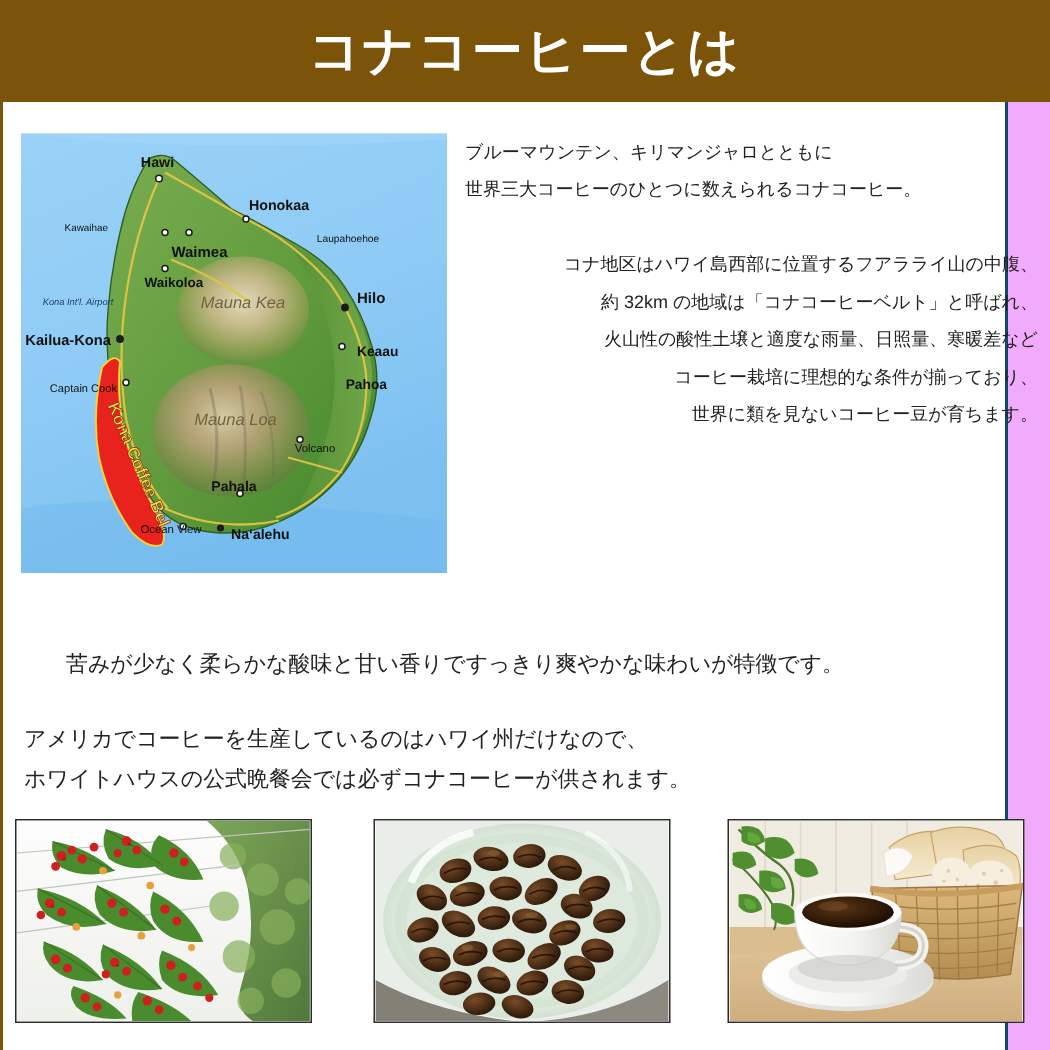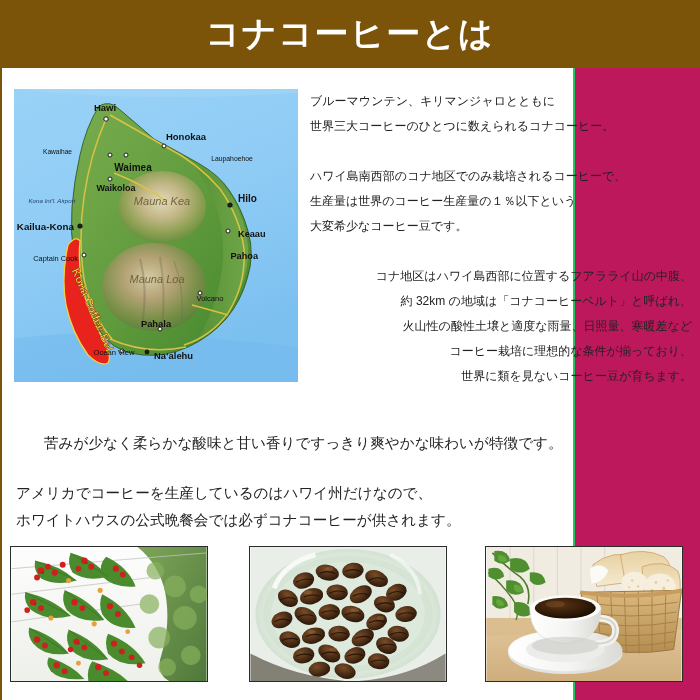--- a/index.html
+++ b/index.html
@@ -14,21 +14,21 @@
     font-family: "Liberation Sans", "DejaVu Sans", sans-serif;
     overflow: hidden;
     position: relative;
   }
 
   .page {
     width: 700px;
     height: 700px;
     position: relative;
     box-sizing: border-box;
-    background: #be185d;
+    background: #f0abfc;
     padding-left: 48px;
   }
 
   
   .header-banner {
     position: absolute;
     left: 0;
     top: 0;
     width: 700px;
     height: 68px;
@@ -45,25 +45,25 @@
     line-height: 1;
     white-space: nowrap;
     text-rendering: geometricPrecision;
   }
 
   
   .body-frame {
     position: absolute;
     left: 0;
     top: 68px;
-    width: 575px;
+    width: 672px;
     height: 632px;
     box-sizing: border-box;
     border-left: 2px solid #7b5309;
-    border-right: 2px solid #22c55e;
+    border-right: 2px solid #0c4a6e;
     background: #ffffff;
   }
 
   
   .top-section {
     position: absolute;
     left: 0;
     top: 0;
     width: 696px;
     height: 350px;
@@ -263,23 +263,20 @@
             <text font-size="11.5" font-weight="bold" fill="#f6e04a" stroke="#7a1a10" stroke-width="0.45">
               <textPath href="#beltPath" startOffset="4%">Kona Coffee Belt</textPath>
             </text>
           </g>
         </svg>
       </figure>
 
       <div class="intro-text">
         <p>ブルーマウンテン、キリマンジャロとともに
 世界三大コーヒーのひとつに数えられるコナコーヒー。</p>
-        <p>ハワイ島南西部のコナ地区でのみ栽培されるコーヒーで、
-生産量は世界のコーヒー生産量の１％以下という
-大変希少なコーヒー豆です。</p>
         <p>コナ地区はハワイ島西部に位置するフアラライ山の中腹、
 約 32km の地域は「コナコーヒーベルト」と呼ばれ、
 火山性の酸性土壌と適度な雨量、日照量、寒暖差など
 コーヒー栽培に理想的な条件が揃っており、
 世界に類を見ないコーヒー豆が育ちます。</p>
       </div>
     </div>
 
     <div class="wide-block wide-block-1">苦みが少なく柔らかな酸味と甘い香りですっきり爽やかな味わいが特徴です。</div>
     <div class="wide-block wide-block-2">アメリカでコーヒーを生産しているのはハワイ州だけなので、

